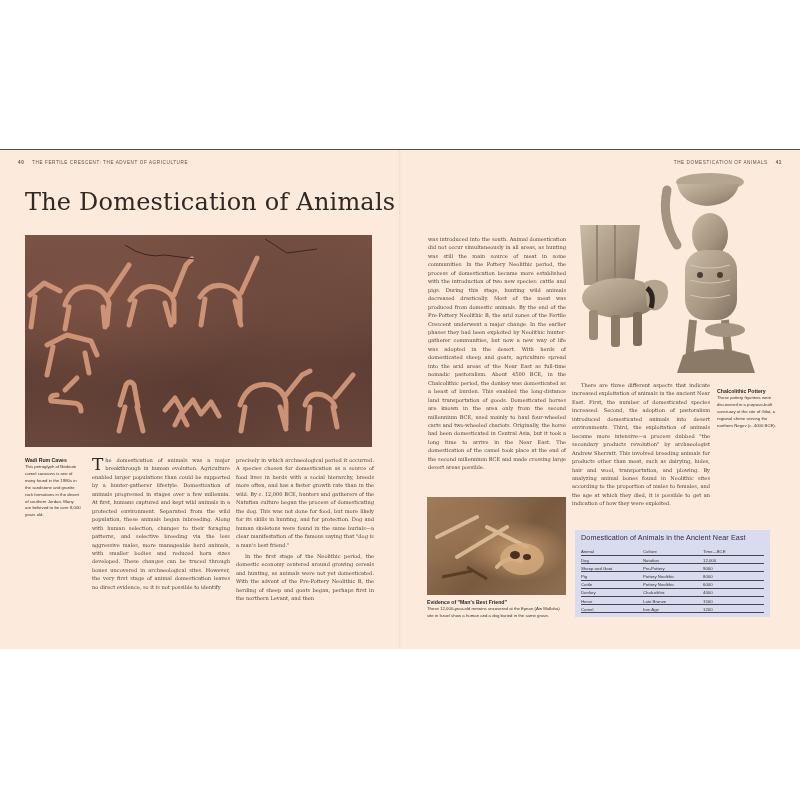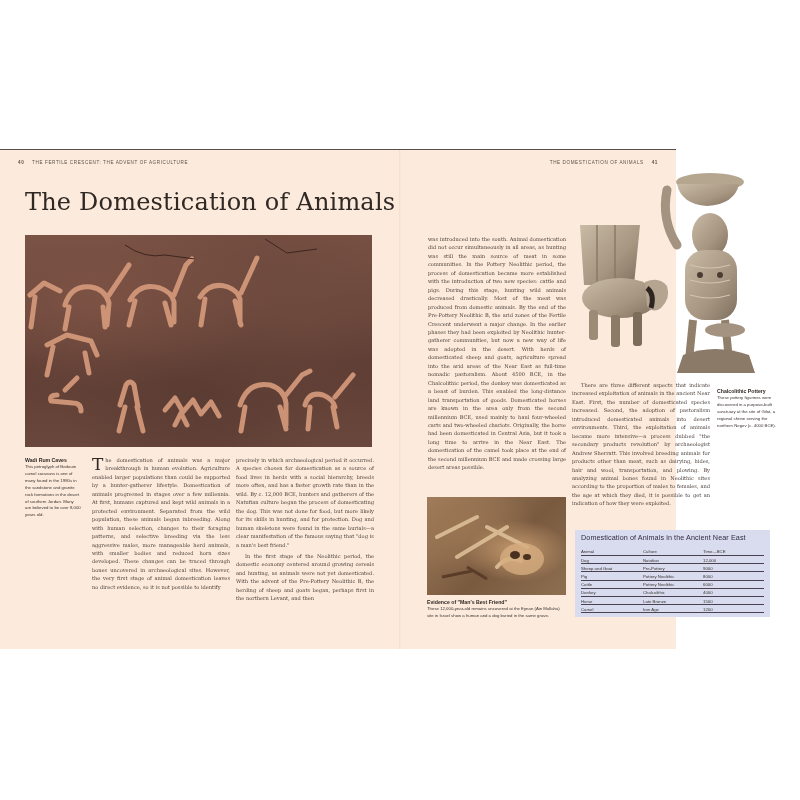--- a/index.html
+++ b/index.html
@@ -1,17 +1,17 @@
 <!DOCTYPE html>
 <html><head>
 <meta charset="utf-8">
 <style>
   html,body{margin:0;padding:0;background:#ffffff;}
   body{width:800px;height:800px;position:relative;overflow:hidden;font-family:"DejaVu Serif",serif;}
-  .spread{position:absolute;left:0;top:149px;width:676px;height:499px;background:#fcebdc;border-top:1.5px solid #5a4e48;}
+  .spread{position:absolute;left:0;top:149px;width:800px;height:499px;background:#fcebdc;border-top:1.5px solid #5a4e48;}
   .gutter{position:absolute;left:399px;top:0;width:2px;height:499px;background:linear-gradient(90deg,#f3dcc9,#fcebdc);}
   .running{position:absolute;top:10px;font-family:"Liberation Sans",sans-serif;font-size:4.6px;letter-spacing:0.6px;color:#5c504a;text-transform:uppercase;}
   .running.left{left:12px;}
   .running.right{right:12px;}
   .pgnum{font-weight:bold;margin:0 6px;}
   h1.title{position:absolute;left:25px;top:38px;margin:0;font-family:"DejaVu Serif",serif;font-weight:normal;font-size:24px;color:#2f2824;letter-spacing:0.2px;}
   .photo{position:absolute;overflow:hidden;}
   .rock{left:25px;top:85px;width:347px;height:212px;background:
     radial-gradient(ellipse at 20% 30%,#7c5244 0%,transparent 45%),
     radial-gradient(ellipse at 70% 20%,#6f4a3e 0%,transparent 50%),

